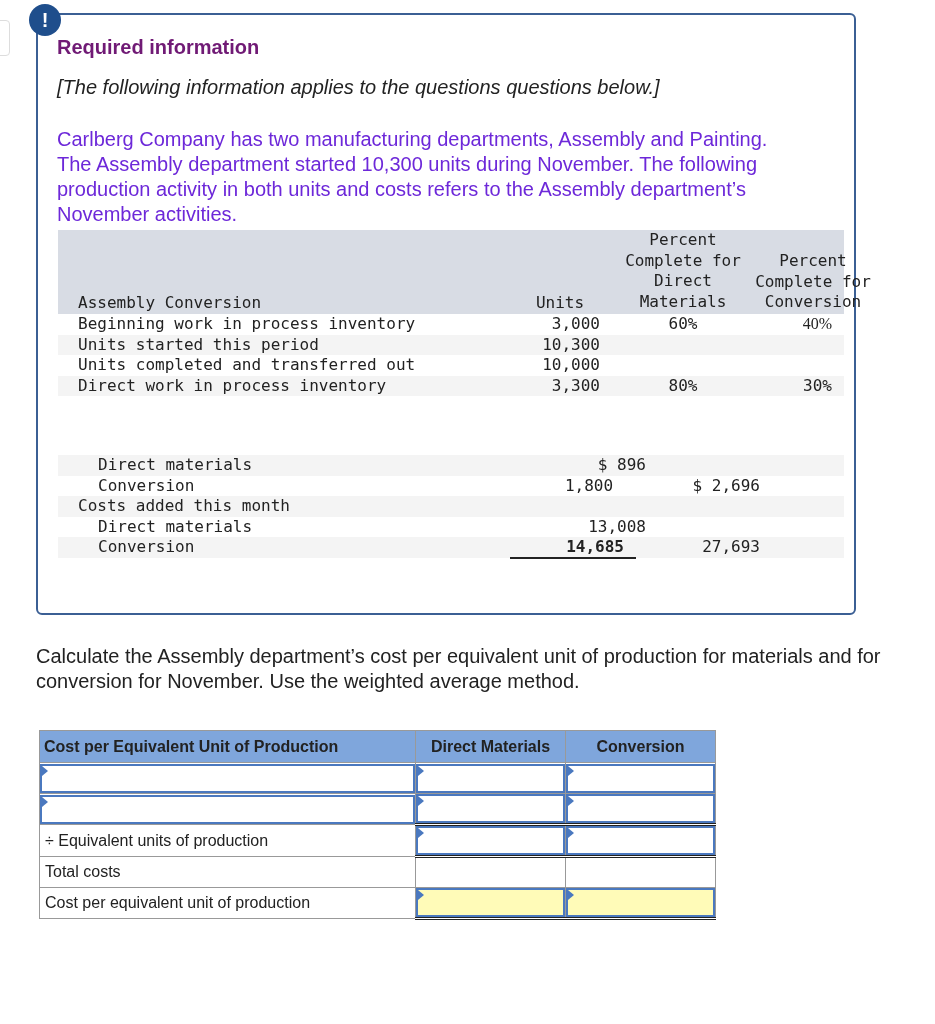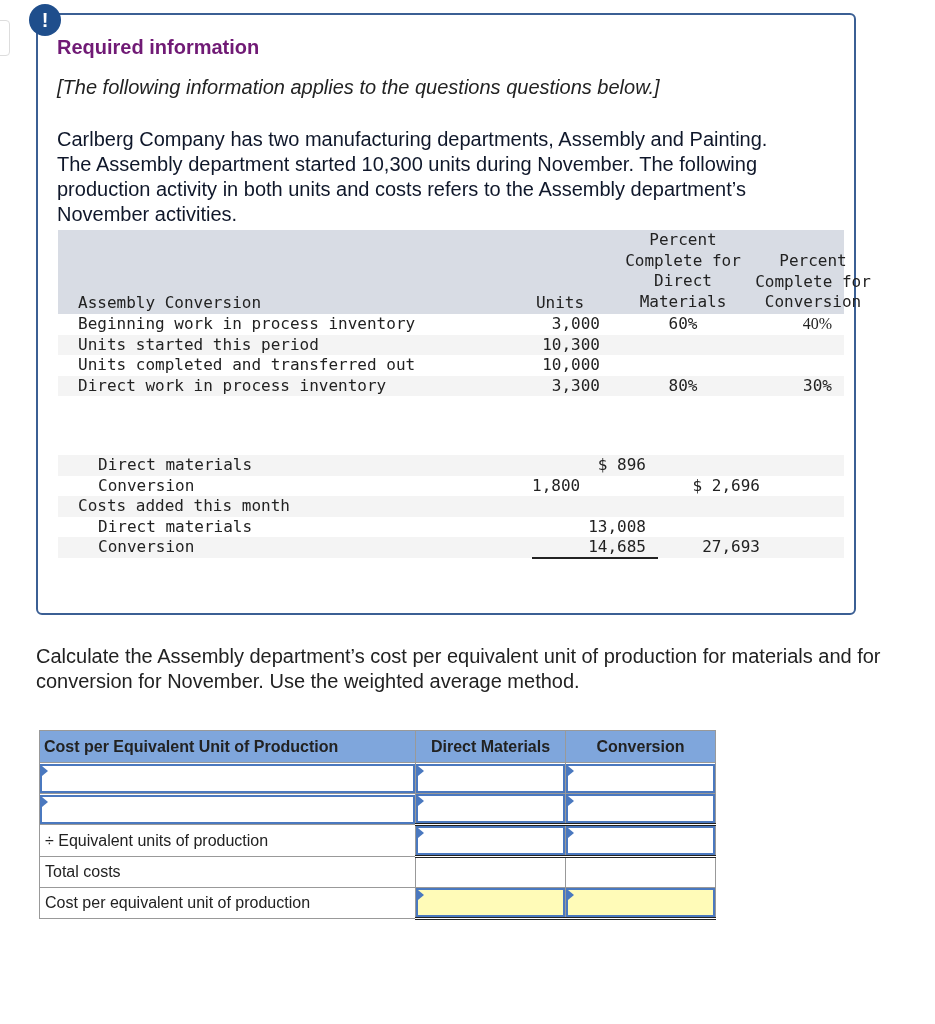--- a/index.html
+++ b/index.html
@@ -2,21 +2,21 @@
 <html><head>
 <meta charset="utf-8">
 <style>
   html, body { margin:0; padding:0; background:#fff; }
   body { width:935px; height:1024px; position:relative; overflow:hidden; font-family:"Liberation Sans", sans-serif; color:#222; }
   .side-tab { position:absolute; left:-10px; top:20px; width:18px; height:34px; border:1px solid #ddd; border-radius:4px; background:#fff; }
   .alert-icon { position:absolute; left:29px; top:4px; width:32px; height:32px; border-radius:50%; background:#1f4e8c; color:#fff; font-weight:bold; font-size:20px; text-align:center; line-height:32px; z-index:2; }
   .info-box { position:absolute; left:36px; top:13px; width:820px; height:602px; border:2px solid #3b5f94; border-radius:6px; box-sizing:border-box; }
   .info-title { position:absolute; left:57px; top:36px; font-size:20px; font-weight:bold; color:#701a75; }
   .info-sub { position:absolute; left:57px; top:76px; font-size:20px; font-style:italic; color:#222; }
-  .info-para { position:absolute; left:57px; top:127px; width:720px; font-size:20px; line-height:25px; color:#0f172a; }
+  .info-para { position:absolute; left:57px; top:127px; width:720px; font-size:20px; line-height:25px; color:#6d28d9; }
   .mono { font-family:"DejaVu Sans Mono", monospace; font-size:16px; color:#222; }
   .prod-table { position:absolute; left:58px; top:230px; width:786px; }
   .prod-head { height:84px; background:#d8dce4; position:relative; }
   .row { height:20.5px; position:relative; }
   .row.shade { background:#f4f4f4; }
   .cell { position:absolute; white-space:pre; line-height:20px; }
   .hdr { position:absolute; text-align:center; line-height:20.5px; white-space:pre; }
   .cost-table { position:absolute; left:58px; top:420px; width:786px; }
   .underline { border-bottom:2px solid #222; }
   .question { position:absolute; left:36px; top:644px; width:860px; font-size:20px; line-height:25px; color:#222; }
@@ -76,33 +76,33 @@
   </div>
 </div>
 
 <div class="cost-table mono" style="top:455px;">
   <div class="row shade">
     <span class="cell" style="left:40px;">Direct materials</span>
     <span class="cell" style="left:474px; width:114px; text-align:right;">$ 896</span>
   </div>
   <div class="row">
     <span class="cell" style="left:40px;">Conversion</span>
-    <span class="cell underline" style="left:474px; width:126px; text-align:left; padding-right:12px; box-sizing:border-box;">1,800</span>
+    <span class="cell underline" style="left:474px; width:126px; text-align:center; padding-right:12px; box-sizing:border-box;">1,800</span>
     <span class="cell" style="left:612px; width:90px; text-align:right;">$ 2,696</span>
   </div>
   <div class="row shade">
     <span class="cell" style="left:20px;">Costs added this month</span>
   </div>
   <div class="row">
     <span class="cell" style="left:40px;">Direct materials</span>
     <span class="cell" style="left:474px; width:114px; text-align:right;">13,008</span>
   </div>
   <div class="row shade">
     <span class="cell" style="left:40px;">Conversion</span>
-    <span class="cell underline" style="left:474px; width:126px; text-align:right; padding-right:12px; box-sizing:border-box;">14,685</span>
+    <span class="cell underline" style="left:452px; width:126px; text-align:right; padding-right:12px; box-sizing:border-box;font-weight:bold;">14,685</span>
     <span class="cell" style="left:612px; width:90px; text-align:right;">27,693</span>
   </div>
 </div>
 
 <div class="question">Calculate the Assembly department’s cost per equivalent unit of production for materials and for conversion for November. Use the weighted average method.</div>
 
 <table class="answer">
   <tbody>
       <tr>
     <th class="lbl">Cost per Equivalent Unit of Production</th>

